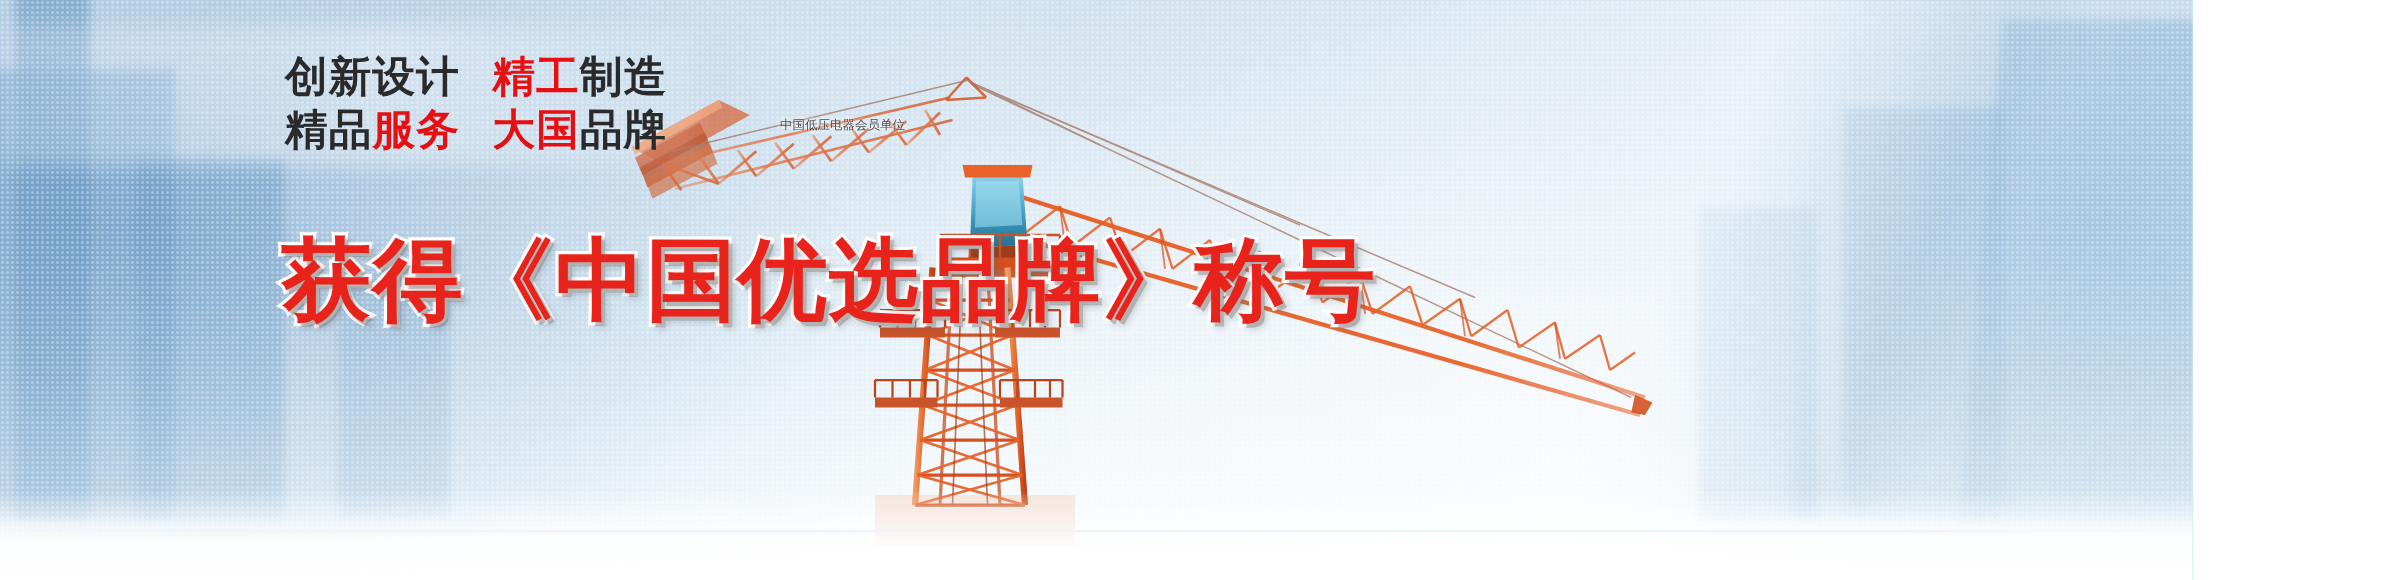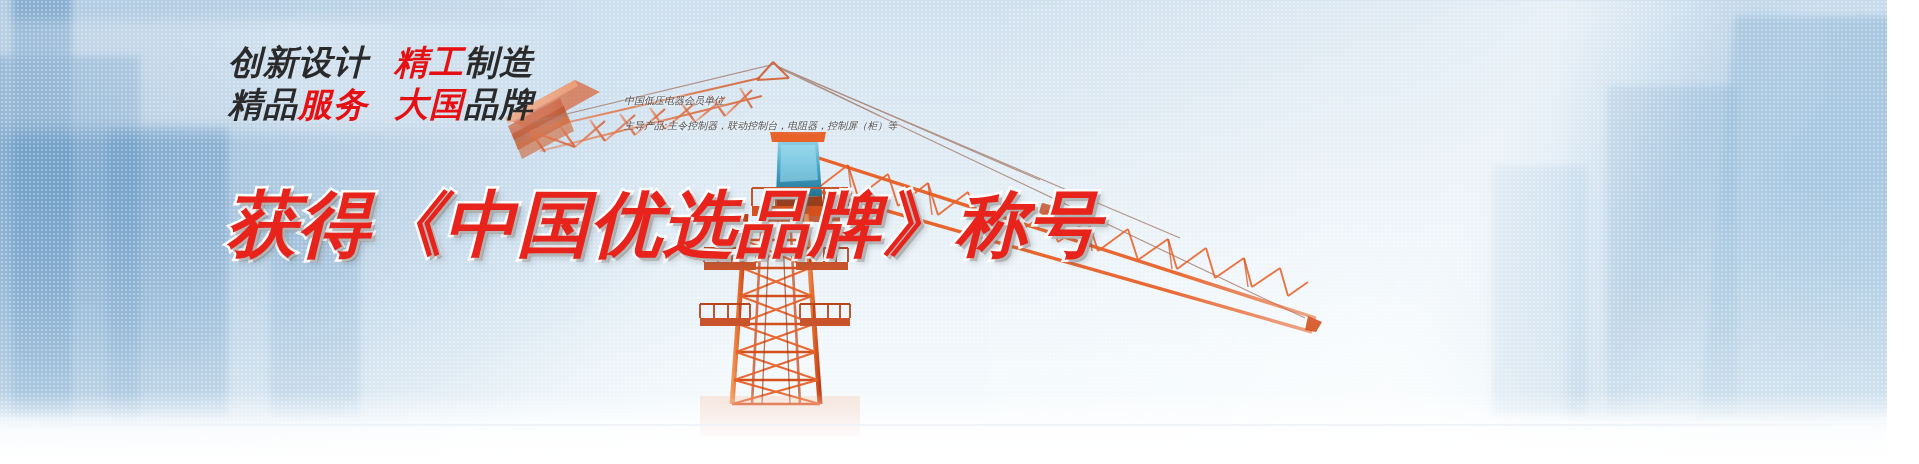--- a/index.html
+++ b/index.html
@@ -1,25 +1,24 @@
 <!DOCTYPE html>
 <html><head>
 <meta charset="utf-8">
 <title>Banner</title>
 <style>
   html,body{margin:0;padding:0;background:#fff;}
   body{font-family:"DejaVu Sans","Liberation Sans",sans-serif;}
 
   .banner{
     position:relative;
-    width:1887px;
+    width:1754px;
     height:464px;
     overflow:hidden;
     background:#86efac;
-    font-style:italic;
   }
 
   
   .sky{
     position:absolute; inset:0;
     background:
       linear-gradient(180deg,#cfe0ee 0%,#dce9f3 28%,#e9f2f8 55%,#f2f8fb 78%,#f7fbfd 100%);
   }
   
   .sky-left{
@@ -361,18 +360,17 @@
     <div class="slogan-line">
       <span class="sl-dark">创新设计</span><span class="sl-gap"></span><span class="sl-red">精工</span><span class="sl-dark">制造</span>
     </div>
     <div class="slogan-line">
       <span class="sl-dark">精品</span><span class="sl-red">服务</span><span class="sl-gap"></span><span class="sl-red">大国</span><span class="sl-dark">品牌</span>
     </div>
   </div>
 
   <div class="subtext">
     <div>中国低压电器会员单位</div>
-    <div>主导产品:主令控制器，联动控制台，电阻器，控制屏（柜）等</div>
   </div>
 
   <div class="headline">获得《中国优选品牌》称号</div>
 
 </div>
 
 </body></html>

